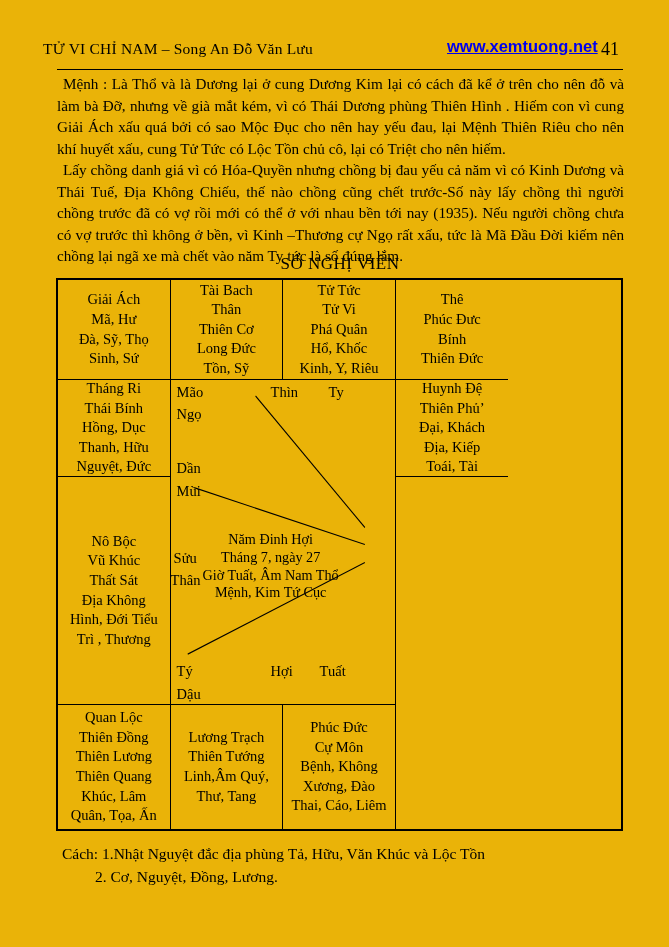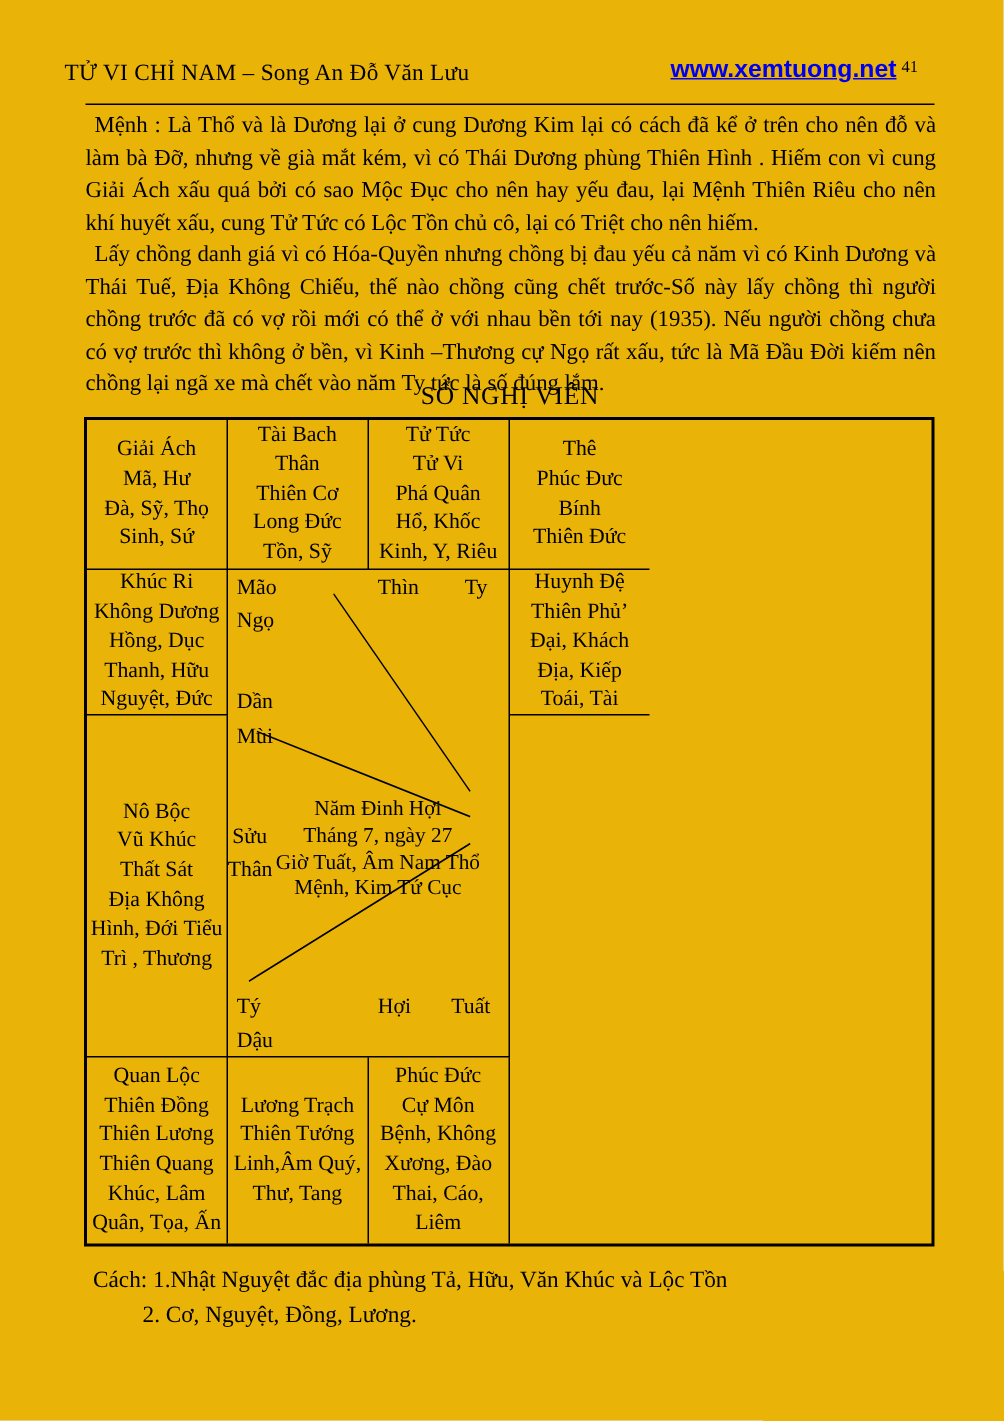--- a/index.html
+++ b/index.html
@@ -6,35 +6,35 @@
   .page {
     position:relative; width:669px; height:947px; margin:0 auto;
     background:#eab308; color:#000;
     font-family:"Liberation Serif","DejaVu Serif",serif;
     overflow:hidden;
   }
   
   .header-title { position:absolute; left:43px; top:40px; font-size:15.5px; letter-spacing:.2px; white-space:nowrap; }
   .header-link  { position:absolute; left:447px; top:37px; font-family:Liberation Sans, sans-serif;
                   font-weight:bold; font-size:16.5px; color:#0000ee; text-decoration:underline; white-space:nowrap; cursor:pointer; }
-  .page-number  { position:absolute; left:601px; top:39px; font-size:11px; }
+  .page-number  { position:absolute; left:601px; top:39px; font-size:18px; }
   .rule { position:absolute; left:57px; top:69px; width:566px; border-top:1.6px solid #000; }
 
   
   .body-copy { position:absolute; left:57px; top:73px; width:567px; }
   .body-copy p { margin:0; font-size:15.2px; line-height:21.55px; text-align:justify; text-indent:6px; }
 
   
   .chart-title { position:absolute; left:57px; top:254px; width:566px; text-align:center; font-size:17px; letter-spacing:.5px; }
 
   
   .chart {
     position:absolute; left:56px; top:278px; width:567px; height:553px;
     box-sizing:border-box; border:2px solid #000;
-    display:grid; grid-template-columns:1fr 1fr 1fr 1fr 1fr 1fr;
+    display:grid; grid-template-columns:1fr 1fr 1fr 1fr 1fr;
     grid-template-rows:100px 97px 228px 1fr;
   }
   .cell {
     box-sizing:border-box;
     border-right:1.6px solid #000; border-bottom:1.6px solid #000;
     display:flex; flex-direction:column; justify-content:center; align-items:center;
     text-align:center; font-size:14.5px; line-height:19.6px; overflow:hidden;
   }
   .cell.no-r { border-right:none; }
   .cell.no-b { border-bottom:none; }
@@ -91,22 +91,22 @@
         <div>Kinh, Y, Riêu</div>
       </div>
     <div class="cell no-r" style="grid-column:4;grid-row:1">
         <div>Thê</div>
         <div>Phúc Đưc</div>
         <div>Bính</div>
         <div>Thiên Đức</div>
       </div>
 
     <div class="cell" style="grid-column:1;grid-row:2">
-        <div>Khúc Ri</div>
-        <div>Không Dương</div>
+        <div>Tháng Ri</div>
+        <div>Thái Bính</div>
         <div>Hồng, Dục</div>
         <div>Thanh, Hữu</div>
         <div>Nguyệt, Đức</div>
       </div>
     <div class="cell no-r" style="grid-column:4;grid-row:2">
         <div>Huynh Đệ</div>
         <div>Thiên Phủ’</div>
         <div>Đại, Khách</div>
         <div>Địa, Kiếp</div>
         <div>Toái, Tài</div>

